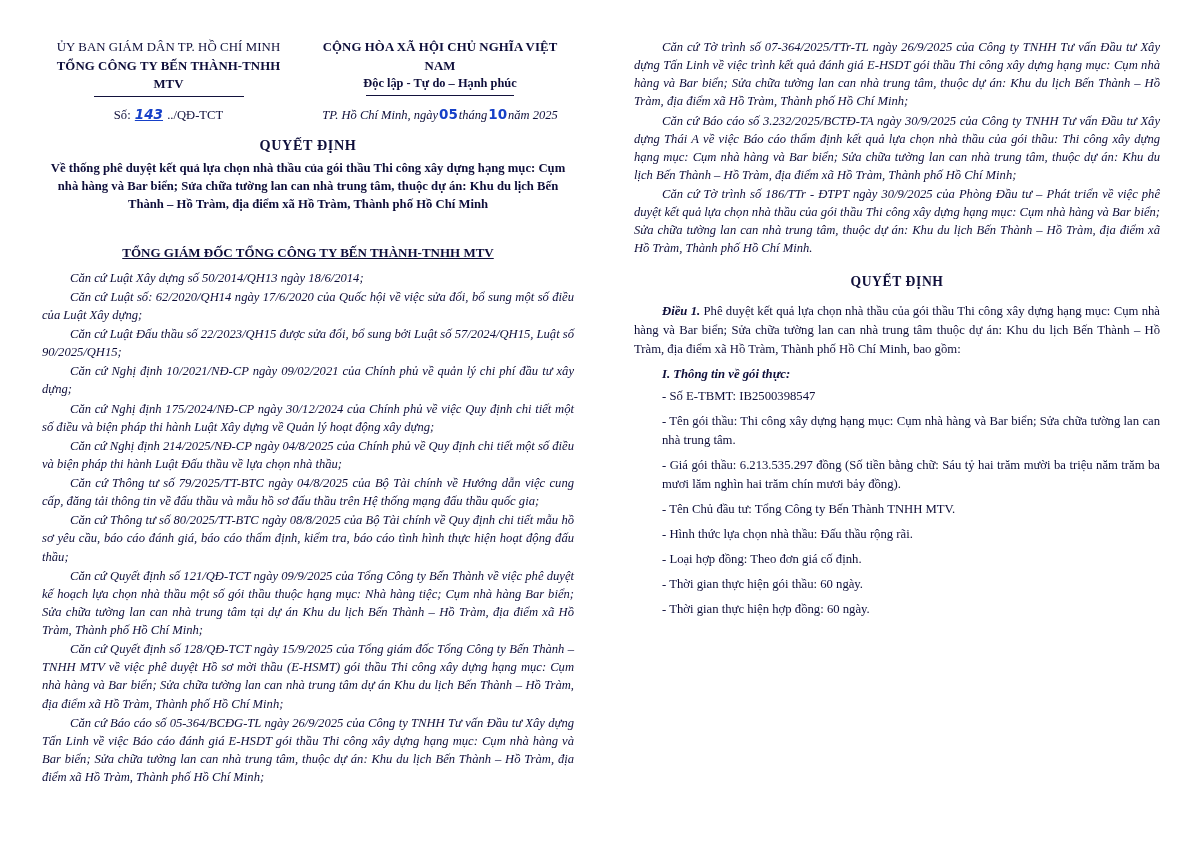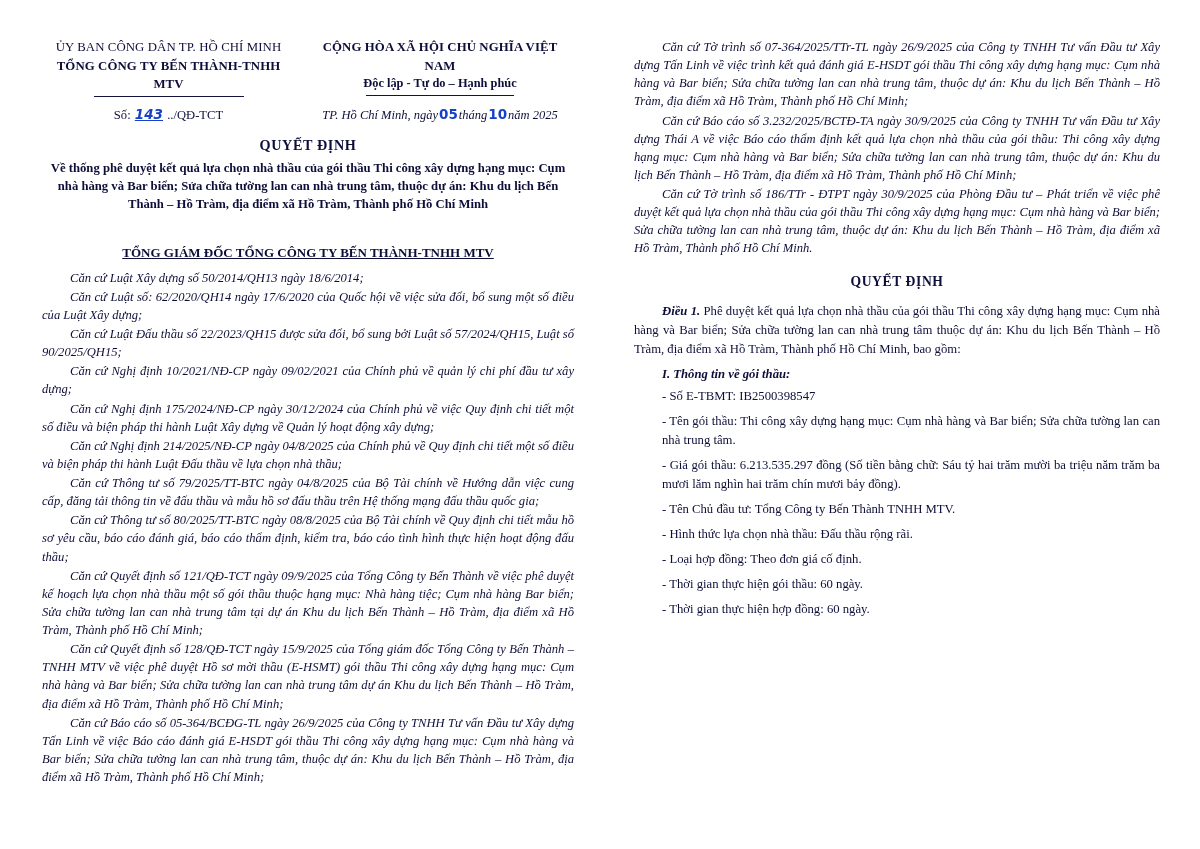--- a/index.html
+++ b/index.html
@@ -215,21 +215,21 @@
   <div class="edge-top"></div>
   <div class="edge-bottom"></div>
   <div class="edge-left"></div>
   <div class="edge-right"></div>
   <div class="gutter"></div>
 
   <div class="page page-left">
 
     <div class="letterhead">
       <div class="lh-left">
-        <div class="org-name">ỦY BAN CÔNG DÂN TP. HỒ CHÍ MINH</div>
+        <div class="org-name">ỦY BAN GIÁM DÂN TP. HỒ CHÍ MINH</div>
         <div class="org-company">TỔNG CÔNG TY BẾN THÀNH-TNHH MTV</div>
         <div class="rule-left"></div>
       </div>
       <div class="lh-right">
         <div class="nation">CỘNG HÒA XÃ HỘI CHỦ NGHĨA VIỆT NAM</div>
         <div class="motto">Độc lập - Tự do – Hạnh phúc</div>
         <div class="rule-right"></div>
       </div>
     </div>
 
@@ -268,21 +268,21 @@
   <div class="page page-right">
 
     <p class="body">Căn cứ Tờ trình số 07-364/2025/TTr-TL ngày 26/9/2025 của Công ty TNHH Tư vấn Đầu tư Xây dựng Tấn Linh về việc trình kết quả đánh giá E-HSDT gói thầu Thi công xây dựng hạng mục: Cụm nhà hàng và Bar biển; Sửa chữa tường lan can nhà trung tâm, thuộc dự án: Khu du lịch Bến Thành – Hồ Tràm, địa điểm xã Hồ Tràm, Thành phố Hồ Chí Minh;</p>
     <p class="body">Căn cứ Báo cáo số 3.232/2025/BCTĐ-TA ngày 30/9/2025 của Công ty TNHH Tư vấn Đầu tư Xây dựng Thái A về việc Báo cáo thẩm định kết quả lựa chọn nhà thầu của gói thầu: Thi công xây dựng hạng mục: Cụm nhà hàng và Bar biển; Sửa chữa tường lan can nhà trung tâm, thuộc dự án: Khu du lịch Bến Thành – Hồ Tràm, địa điểm xã Hồ Tràm, Thành phố Hồ Chí Minh;</p>
     <p class="body">Căn cứ Tờ trình số 186/TTr - ĐTPT ngày 30/9/2025 của Phòng Đầu tư – Phát triển về việc phê duyệt kết quả lựa chọn nhà thầu của gói thầu Thi công xây dựng hạng mục: Cụm nhà hàng và Bar biển; Sửa chữa tường lan can nhà trung tâm, thuộc dự án: Khu du lịch Bến Thành – Hồ Tràm, địa điểm xã Hồ Tràm, Thành phố Hồ Chí Minh.</p>
 
     <div class="center-title">QUYẾT ĐỊNH</div>
 
     <p class="norm"><span class="b">Điều 1.</span><span> Phê duyệt kết quả lựa chọn nhà thầu của gói thầu Thi công xây dựng hạng mục: Cụm nhà hàng và Bar biển; Sửa chữa tường lan can nhà trung tâm thuộc dự án: Khu du lịch Bến Thành – Hồ Tràm, địa điểm xã Hồ Tràm, Thành phố Hồ Chí Minh, bao gồm:</span></p>
 
-    <div class="sec-head">I. Thông tin về gói thầu:</div>
+    <div class="sec-head">I. Thông tin về gói thực:</div>
 
     <ul class="items">
       <li>- Số E-TBMT: IB2500398547</li>
       <li>- Tên gói thầu: Thi công xây dựng hạng mục: Cụm nhà hàng và Bar biển; Sửa chữa tường lan can nhà trung tâm.</li>
       <li>- Giá gói thầu: 6.213.535.297 đồng (Số tiền bằng chữ: Sáu tỷ hai trăm mười ba triệu năm trăm ba mươi lăm nghìn hai trăm chín mươi bảy đồng).</li>
       <li>- Tên Chủ đầu tư: Tổng Công ty Bến Thành TNHH MTV.</li>
       <li>- Hình thức lựa chọn nhà thầu: Đấu thầu rộng rãi.</li>
       <li>- Loại hợp đồng: Theo đơn giá cố định.</li>
       <li>- Thời gian thực hiện gói thầu: 60 ngày.</li>
       <li>- Thời gian thực hiện hợp đồng: 60 ngày.</li>

